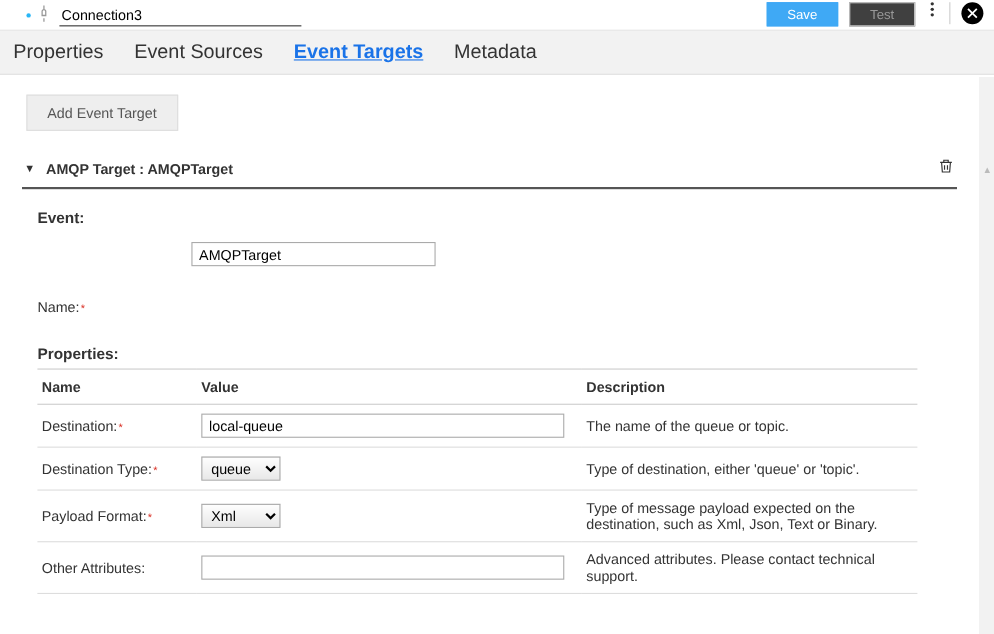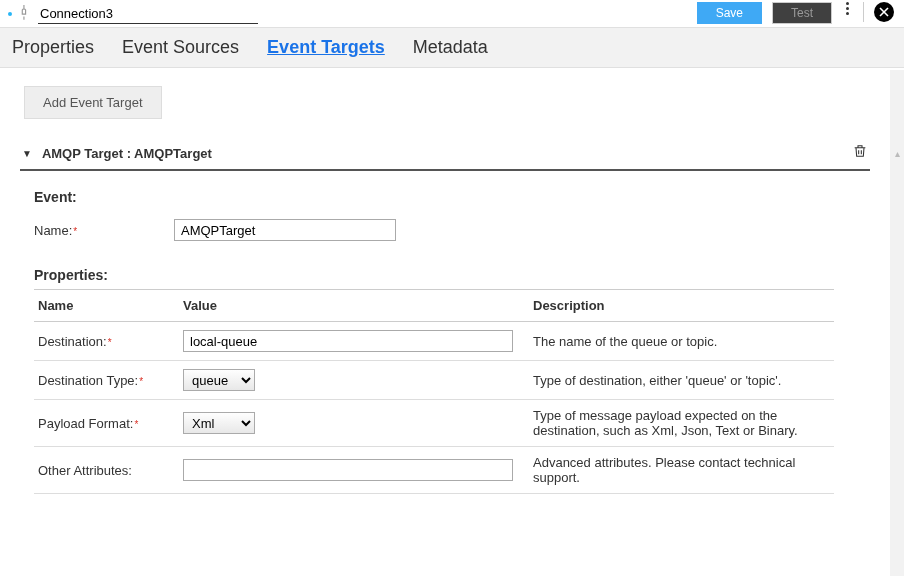--- a/index.html
+++ b/index.html
@@ -10,21 +10,21 @@
     color: #333;
     background: #fff;
     width: 904px;
     height: 576px;
     overflow: hidden;
   }
   .topbar {
     display: flex;
     align-items: center;
     height: 28px;
-    padding: 0 8px;
+    padding: 0 24px;
     border-bottom: 1px solid #e0e0e0;
     position: relative;
   }
   .topbar .dot-left {
     width: 4px; height: 4px; border-radius: 50%;
     background: #29b6f6; margin-right: 6px;
   }
   .topbar .plug-icon {
     color: #999; font-size: 14px; margin-right: 6px;
     transform: rotate(-45deg);
@@ -143,20 +143,21 @@
     margin: 0 0 14px 14px;
   }
   .form-row {
     display: flex;
     align-items: flex-start;
     margin: 0 0 16px 14px;
   }
   .form-row label {
     width: 140px;
     padding-top: 4px;
+    margin-top: 48px;
   }
   .req::after { content: "*"; color: #d93025; font-size: 10px; margin-left: 1px; }
   .txt-input {
     width: 222px;
     height: 22px;
     border: 1px solid #aaa;
     padding: 2px 6px;
     font-size: 13px;
   }
   .txt-area {

